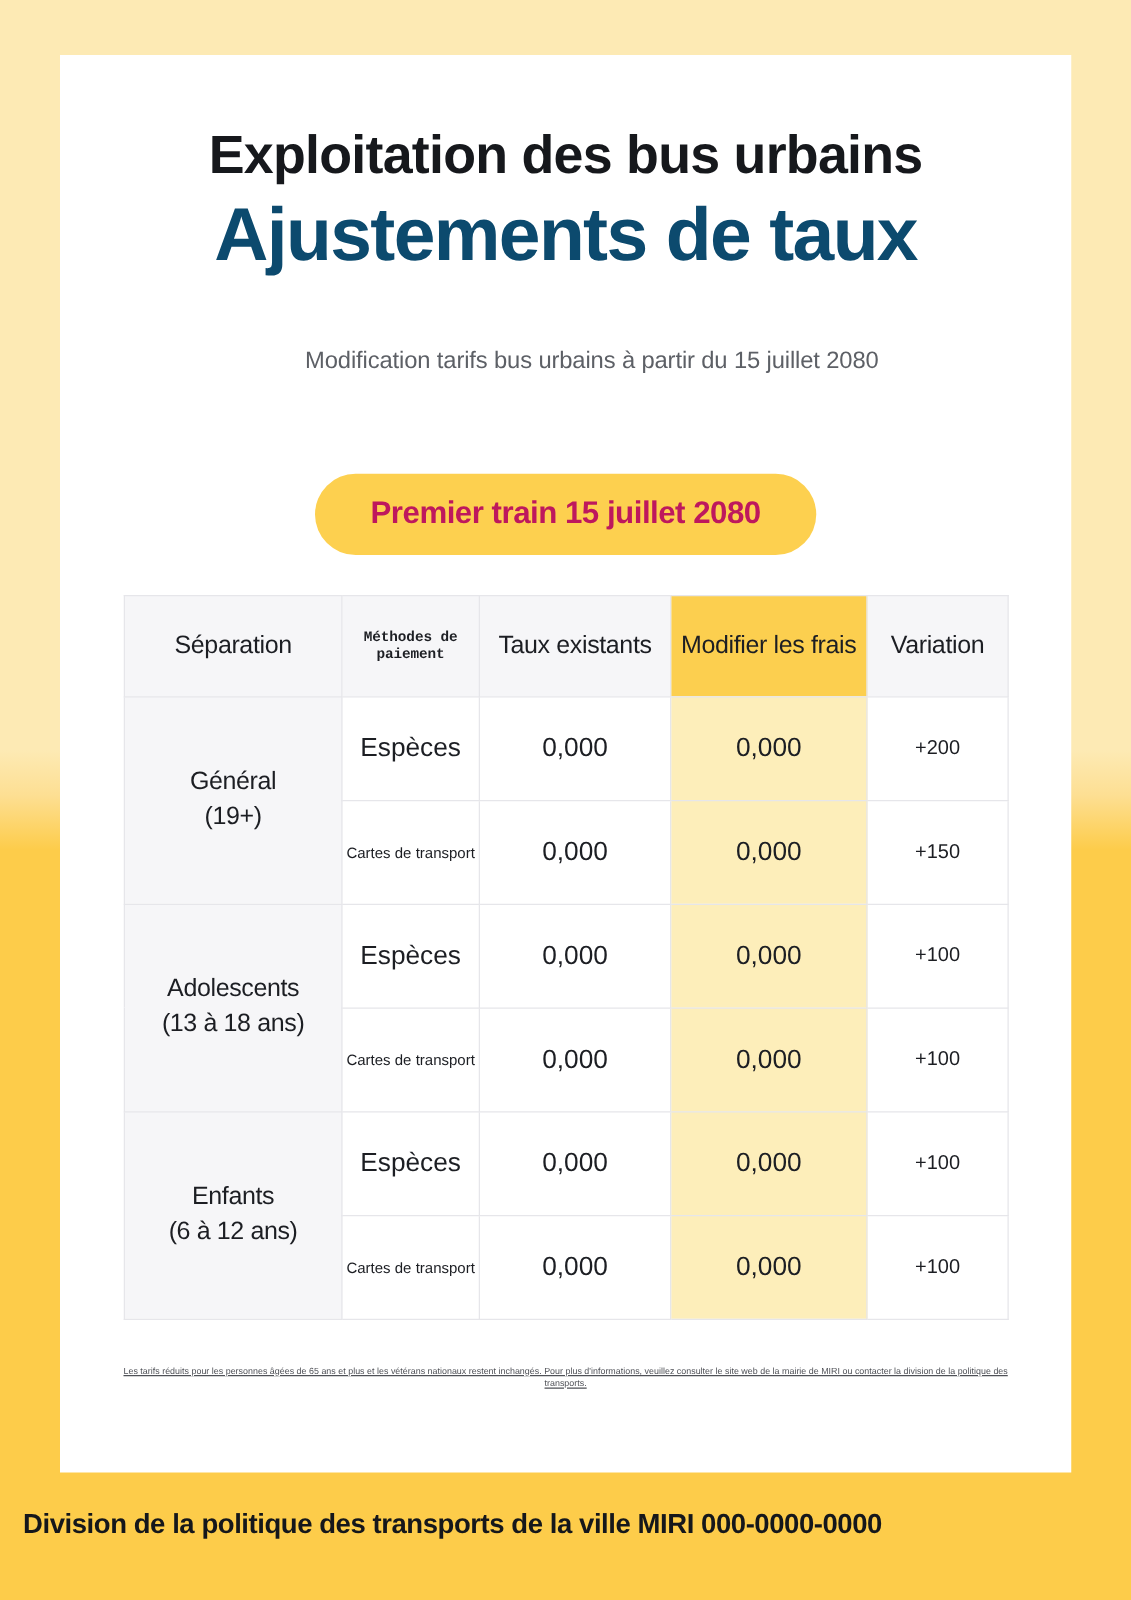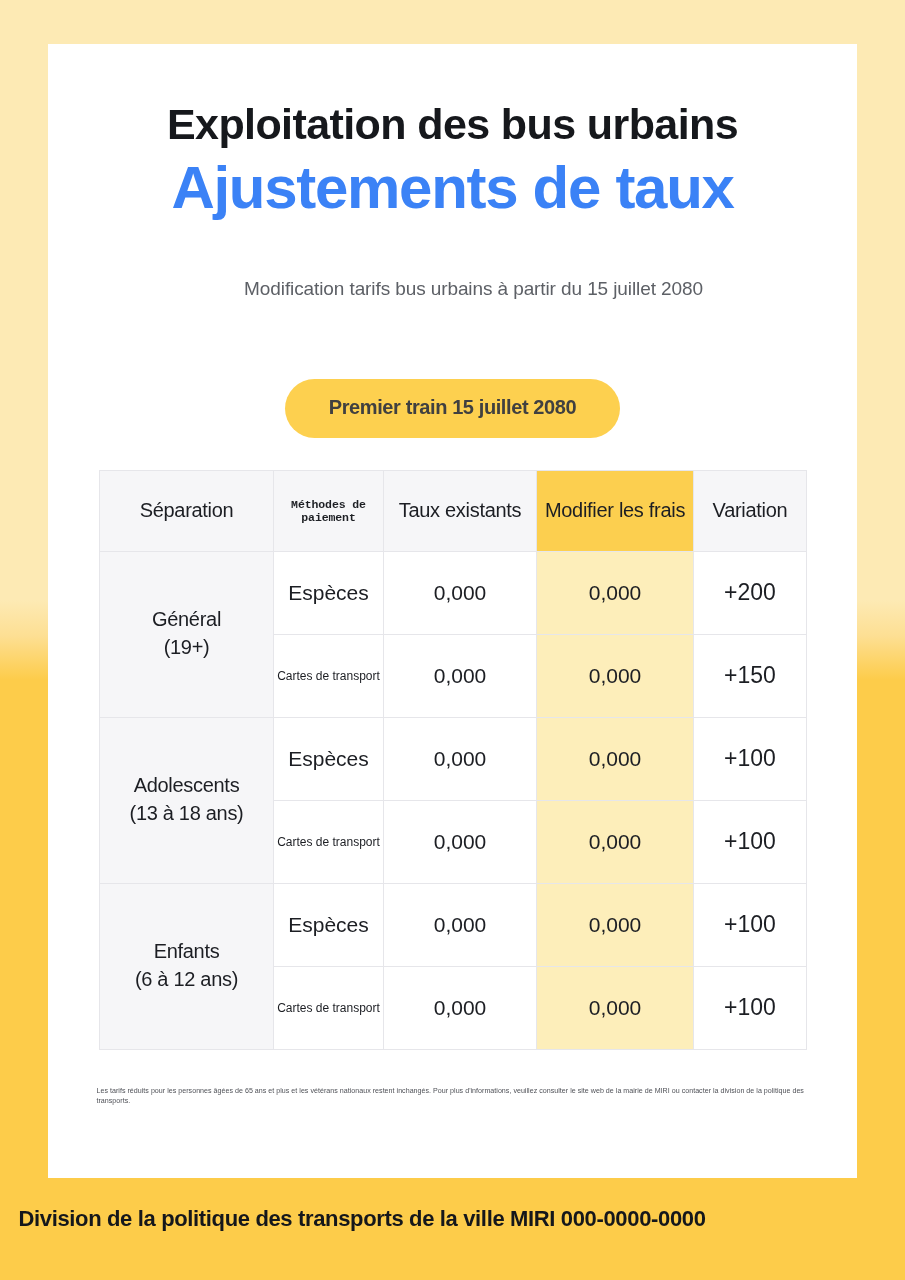--- a/index.html
+++ b/index.html
@@ -61,21 +61,21 @@
     font-weight: 700;
     color: #16181c;
     letter-spacing: -0.6px;
     line-height: 1.12;
     margin: 0;
     text-align: center;
   }
   .title-line2 {
     font-size: 60px;
     font-weight: 700;
-    color: #3b82f6;
+    color: #0c4a6e;
     letter-spacing: -1.3px;
     line-height: 1.14;
     margin: 6px 0 0 0;
   }
   .subtitle {
     margin: 55px 0 0 0;
     font-size: 19px;
     font-weight: 400;
     color: #5d6066;
     letter-spacing: -0.1px;
@@ -83,22 +83,22 @@
   }
 
   
   .badge-wrap {
     margin-top: 79px;
     text-align: center;
   }
   .badge {
     display: inline-block;
     background: #fdd04f;
-    color: #404040;
-    font-size: 20px;
+    color: #be185d;
+    font-size: 25px;
     font-weight: 700;
     letter-spacing: -0.4px;
     padding: 17px 44px 19px 44px;
     border-radius: 40px;
     border: none;
     font-family: "Liberation Sans", sans-serif;
     cursor: pointer;
   }
 
   
@@ -162,31 +162,33 @@
     font-size: 21px;
   }
   td.pay-card {
     font-size: 12px;
     color: #27292e;
   }
   td.hl-cell {
     background: #fdeeba;
   }
   td.variation {
-    font-size: 23px;
+    font-size: 16px;
   }
 
   
   .footnote {
     margin: 36px auto 0 auto;
     width: 712px;
     font-size: 7.1px;
     line-height: 1.45;
     color: #4f5157;
+    text-align: center;
     letter-spacing: 0.02px;
+    text-decoration: underline;
   }
 
   
   .banner {
     position: absolute;
     left: 0;
     top: 1206px;
     width: 724px;
     text-align: center;
     font-size: 22px;

